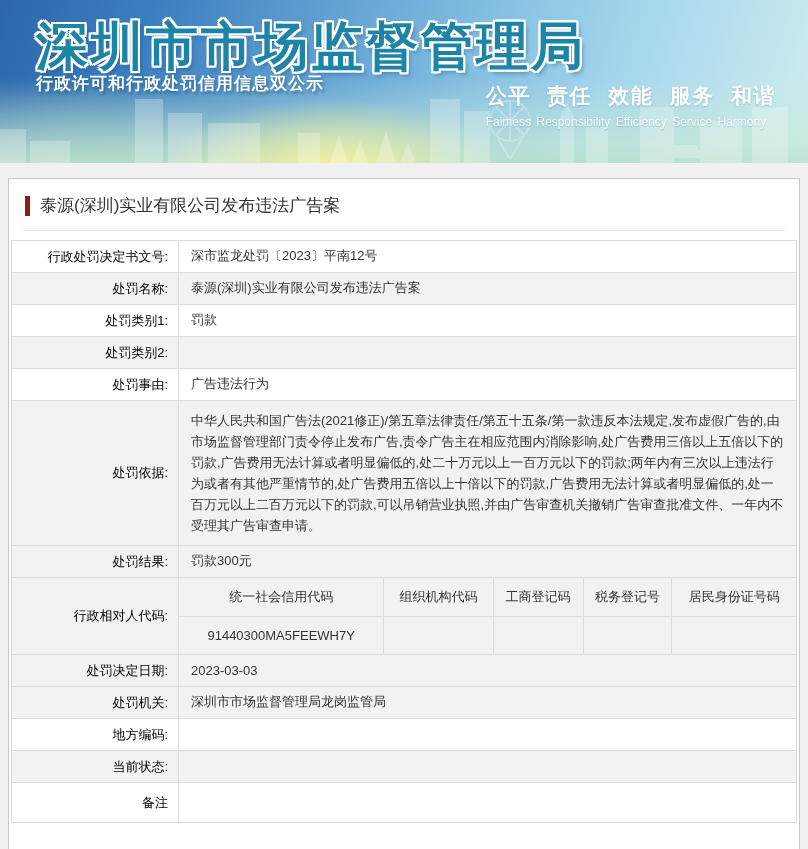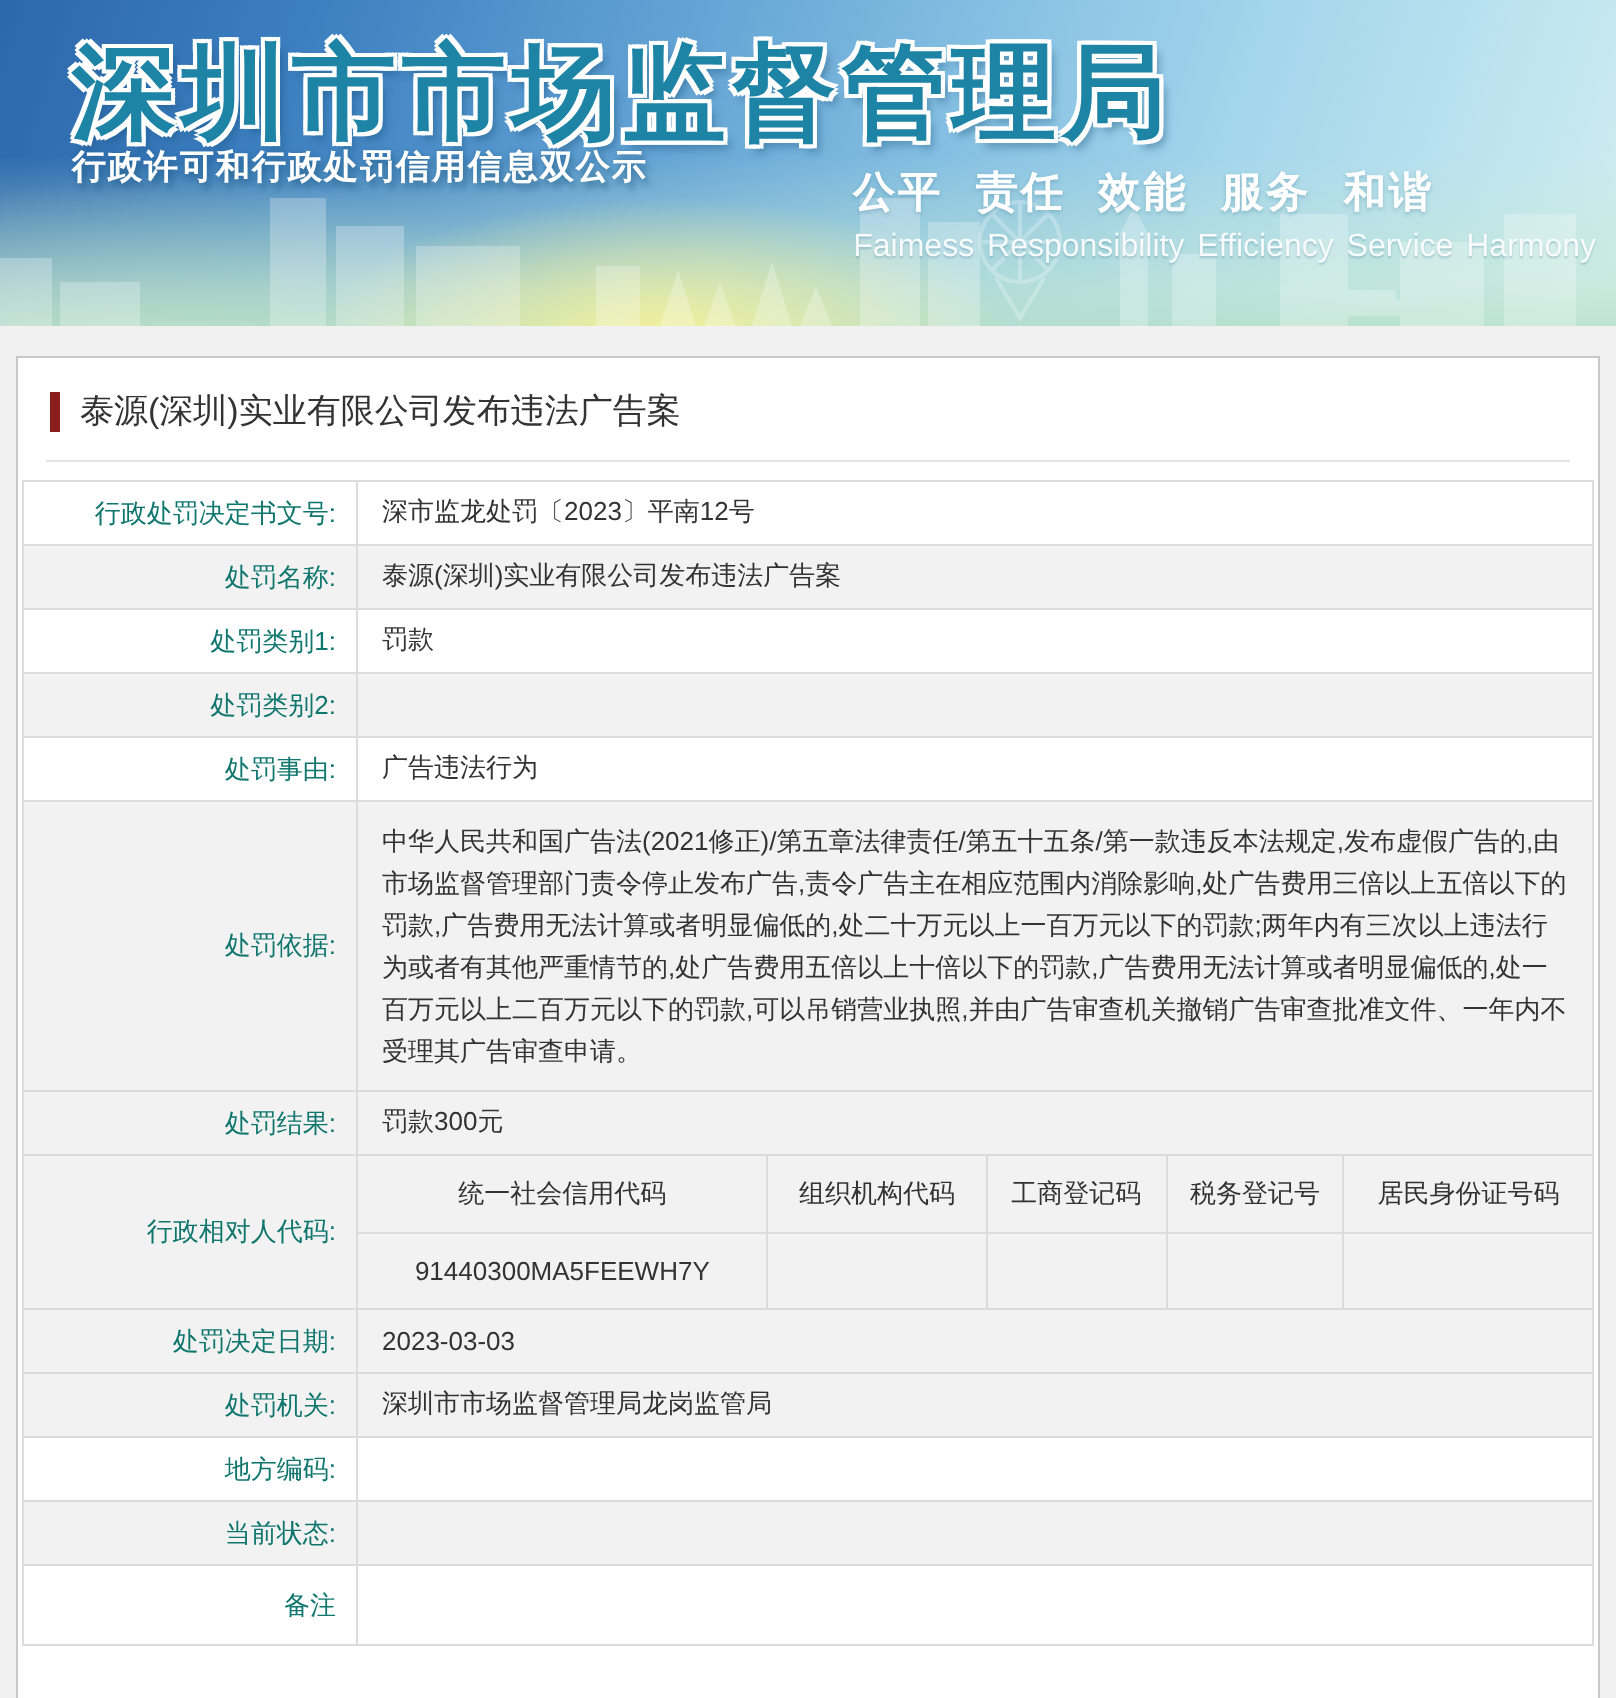--- a/index.html
+++ b/index.html
@@ -30,28 +30,28 @@
       3px 4px 4px rgba(20,80,120,0.45);
     white-space:nowrap;
   }
   .banner-subtitle {
     position:absolute; left:36px; top:72px;
     font-size:17px; font-weight:bold; letter-spacing:1px;
     color:#ffffff;
     text-shadow: 2px 3px 3px rgba(30,90,130,0.55), 0 0 2px rgba(40,100,140,0.4);
     white-space:nowrap;
   }
-  .banner-slogan { position:absolute; right:10px; top:82px; text-align:left; }
+  .banner-slogan { position:absolute; right:32px; top:82px; text-align:left; }
   .slogan-cn {
     font-size:21px; font-weight:bold; color:#fff;
     letter-spacing:1.5px; word-spacing:9px; white-space:nowrap;
     text-shadow: 0 1px 2px rgba(60,120,150,0.35);
   }
   .slogan-en {
-    margin-top:5px; font-size:16px; color:rgba(255,255,255,0.9);
+    margin-top:5px; font-size:12px; color:rgba(255,255,255,0.9);
     word-spacing:2px; white-space:nowrap;
     text-shadow: 0 1px 1px rgba(60,120,150,0.3);
   }
   
   .panel {
     margin:15px 8px 0 8px;
     background:#fff;
     border:1px solid #c8c8c8;
     height:680px;
   }
@@ -63,21 +63,21 @@
   .detail-table {
     width:calc(100% - 4px);
     margin:9px 2px 0 2px;
     border-collapse:collapse;
     table-layout:fixed;
     font-size:13px; color:#333;
   }
   .detail-table td { border:1px solid #dcdcdc; vertical-align:middle; }
   .detail-table .lbl {
     width:167px; text-align:right;
-    padding:6px 10px 6px 4px; color:#0f766e;margin-top:40px;
+    padding:6px 10px 6px 4px; color:#000000;margin-top:40px;
   }
   .detail-table .val { text-align:left; padding:5px 10px 6px 12px; }
   .detail-table tr.std td { height:32px; }
   .detail-table tr.last td { height:40px; }
   .detail-table tr.shaded td { background:#f2f2f2; }
   .detail-table .long { line-height:21px; padding-top:9px; padding-bottom:9px; }
   
   .nested-cell { padding:0 !important; }
   .nested { width:100%; border-collapse:collapse; table-layout:fixed; }
   .nested td {

